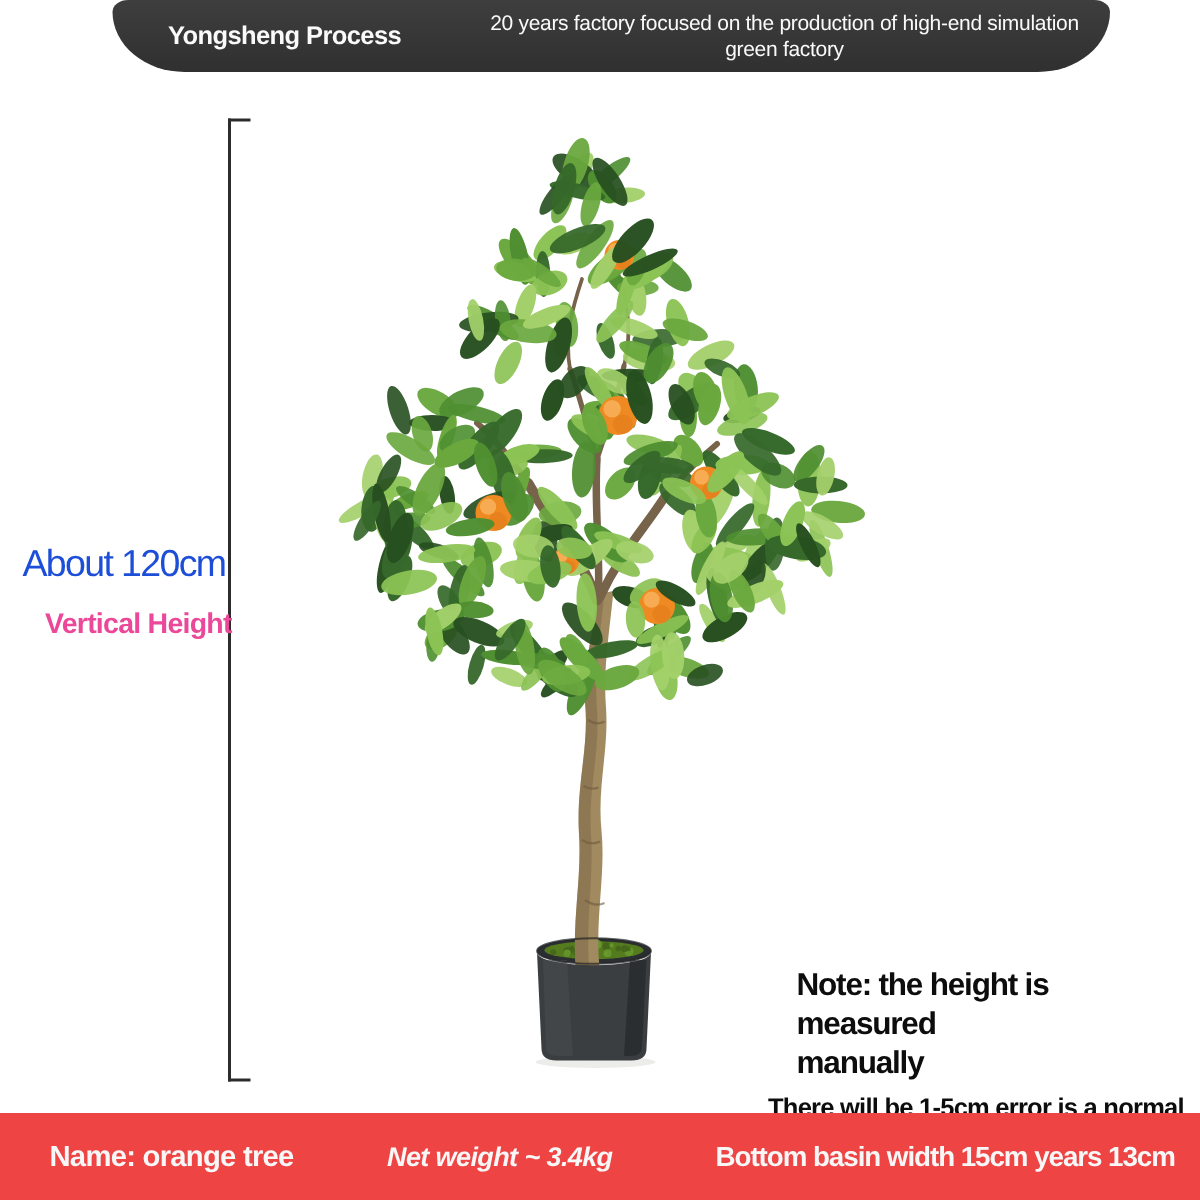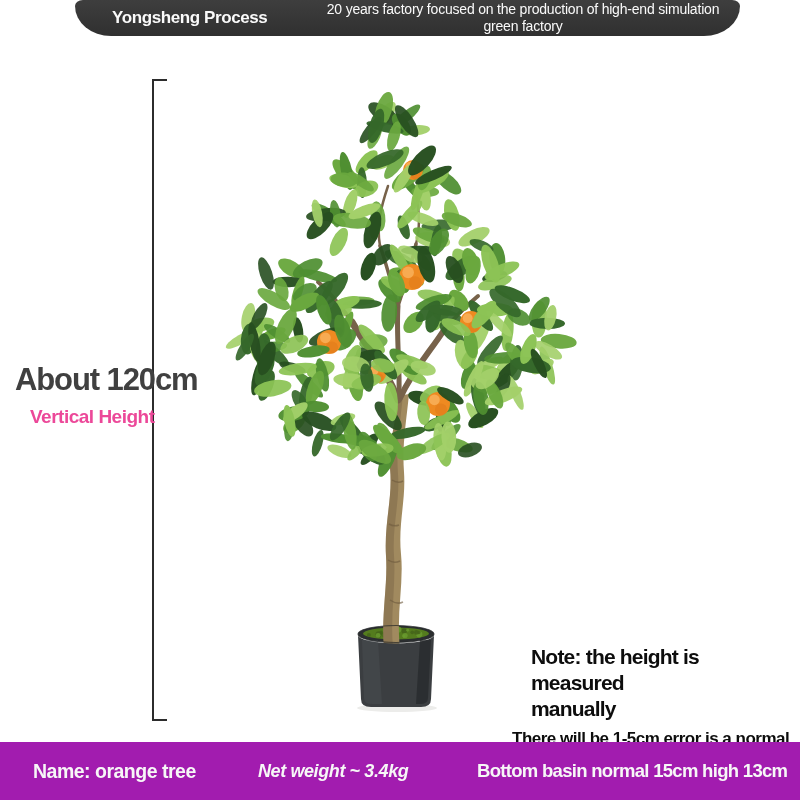--- a/index.html
+++ b/index.html
@@ -2,52 +2,52 @@
 <html><head>
 <meta charset="utf-8">
 <style>
   html,body{margin:0;padding:0;background:#ffffff;}
   .stage{
     position:relative;width:800px;height:800px;overflow:hidden;
     background:#ffffff;font-family:"Liberation Sans",sans-serif;
   }
   
   .banner{
-    position:absolute;left:75px;top:0;width:665px;height:36px;
+    position:absolute;left:75px;top:0;width:665px;height:48px;
     background:linear-gradient(180deg,#3e3e3e 0%,#343434 70%,#303030 100%);
     border-radius:12px 12px 55px 55px / 9px 9px 46px 46px;
     display:flex;align-items:center;color:#fafafa;
   }
   .brand{
     margin-left:37px;width:168px;flex:0 0 auto;
     font-size:17px;font-weight:bold;letter-spacing:-0.4px;white-space:nowrap;
   }
   .tagline{
     margin-left:26px;width:470px;
     font-size:14px;font-weight:normal;line-height:17px;letter-spacing:-0.2px;text-align:center;
   }
   
   .dim-line{position:absolute;left:152px;top:79px;width:2px;height:642px;background:#2c2c2c;}
   .dim-tick{position:absolute;width:15px;height:2px;background:#2c2c2c;}
   .dim-tick.top{left:152px;top:79px;}
   .dim-tick.bottom{left:152px;top:719px;}
   .height-label{
-    position:absolute;left:15px;top:362px;color:#404040;
-    font-size:31px;font-weight:bold;letter-spacing:-1.1px;white-space:nowrap;
+    position:absolute;left:15px;top:362px;color:#1d4ed8;
+    font-size:25px;font-weight:normal;letter-spacing:-1.1px;white-space:nowrap;
   }
   .height-sublabel{
     position:absolute;left:30px;top:406px;color:#ec4899;
     font-size:19px;font-weight:bold;letter-spacing:-0.5px;white-space:nowrap;
   }
   
   .note{position:absolute;left:492px;top:644px;width:300px;color:#0d0d0d;}
   .note-title{font-size:21px;font-weight:bold;line-height:26px;letter-spacing:-0.8px;margin-left:39px;}
   .note-body{margin-top:7px;font-size:17px;font-weight:bold;line-height:20px;letter-spacing:-0.5px;margin-left:20px;}
   
-  .footer{position:absolute;left:0;top:742px;width:800px;height:58px;background:#a21caf;}
+  .footer{position:absolute;left:0;top:742px;width:800px;height:58px;background:#ef4444;}
   .footer-item{
     position:absolute;top:0;height:100%;display:flex;align-items:center;
     color:#f7f7f7;font-weight:bold;white-space:nowrap;
   }
   .footer-name{left:33px;font-size:19.5px;letter-spacing:-0.5px;}
   .footer-weight{left:258px;font-size:18px;letter-spacing:-0.4px;font-style:italic;}
   .footer-basin{left:477px;font-size:18.5px;letter-spacing:-0.7px;}
   
   .photo{position:absolute;left:0;top:0;width:800px;height:800px;}
   .photo svg{display:block;}
@@ -408,16 +408,16 @@
       <div>manually</div>
     </div>
     <div class="note-body">
       <div>There will be 1-5cm error is a normal</div>
     </div>
   </div>
 
   <div class="footer">
     <div class="footer-item footer-name">Name: orange tree</div>
     <div class="footer-item footer-weight">Net weight ~ 3.4kg</div>
-    <div class="footer-item footer-basin">Bottom basin normal 15cm high 13cm</div>
+    <div class="footer-item footer-basin">Bottom basin width 15cm years 13cm</div>
   </div>
 
 </div>
 
 </body></html>

